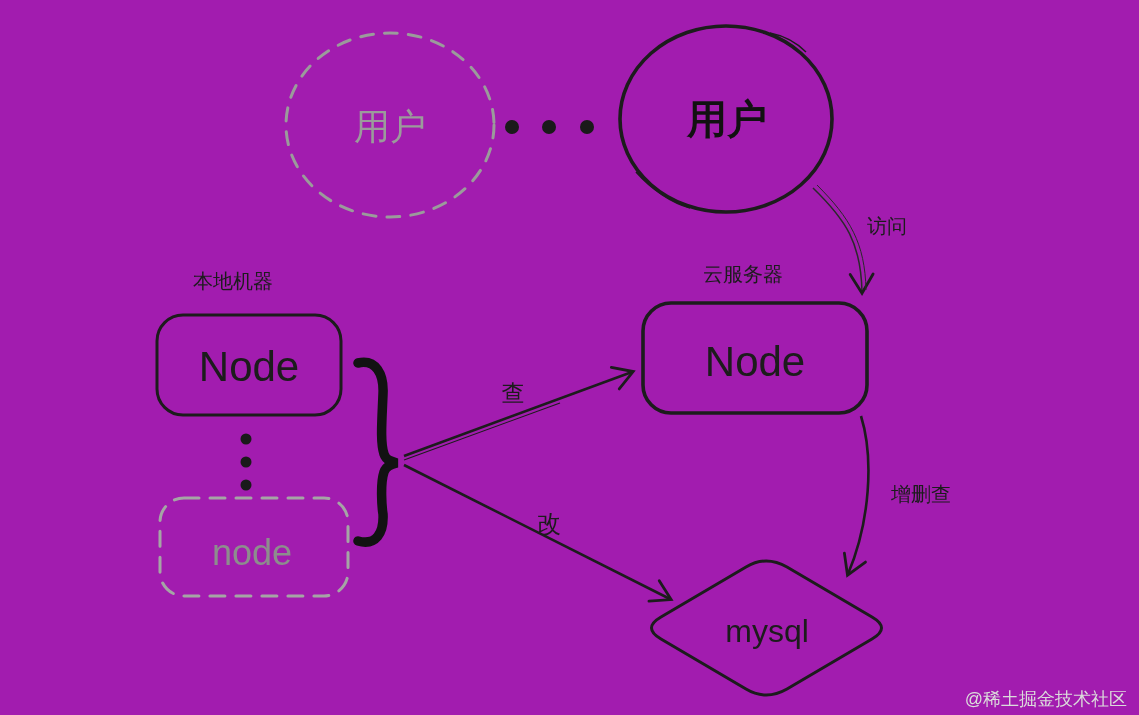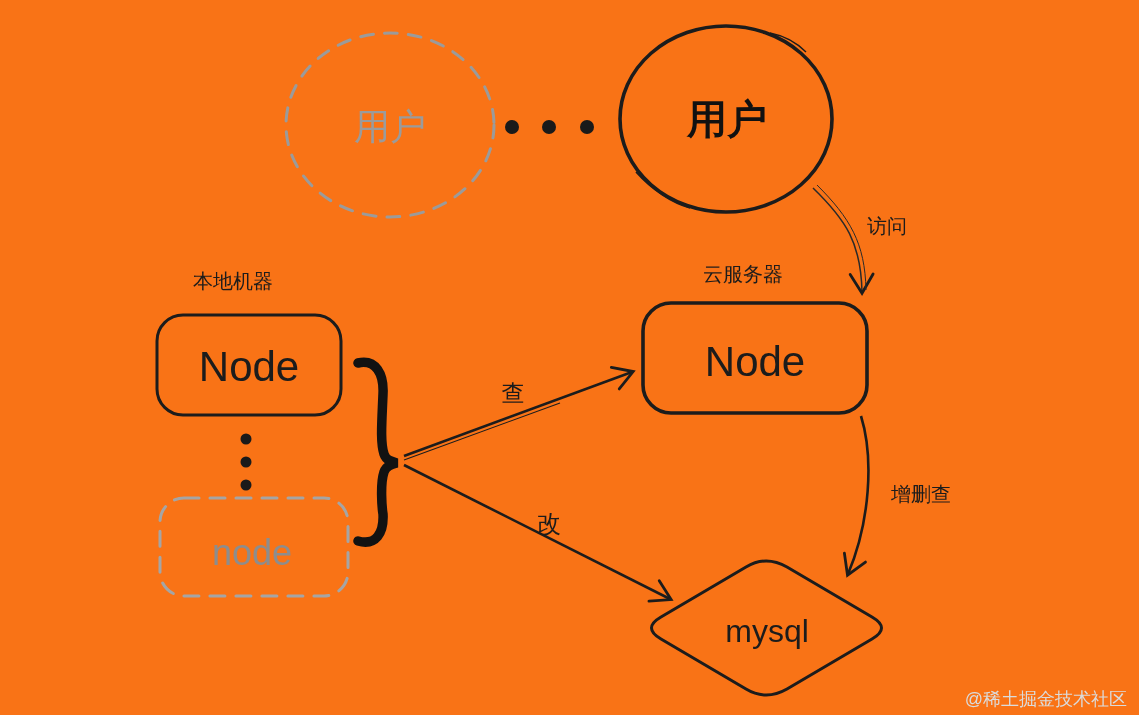--- a/index.html
+++ b/index.html
@@ -8,21 +8,21 @@
     background: #ffffff;
     width: 1139px;
     height: 715px;
     overflow: hidden;
     font-family: "Liberation Sans", "DejaVu Sans", sans-serif;
   }
   .stage {
     position: relative;
     width: 1139px;
     height: 715px;
-    background: #f97316;
+    background: #a21caf;
   }
   svg { display: block; }
   text { user-select: none; }
   .cn { font-family: "Liberation Sans", "DejaVu Sans", sans-serif; }
 </style>
 </head>
 <body>
 
 <div class="stage">
   <svg width="1139" height="715" viewBox="0 0 1139 715" xmlns="http://www.w3.org/2000/svg">

